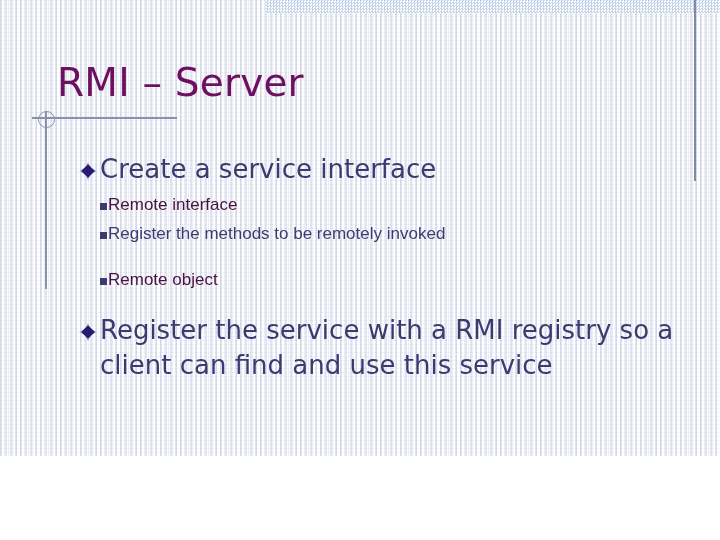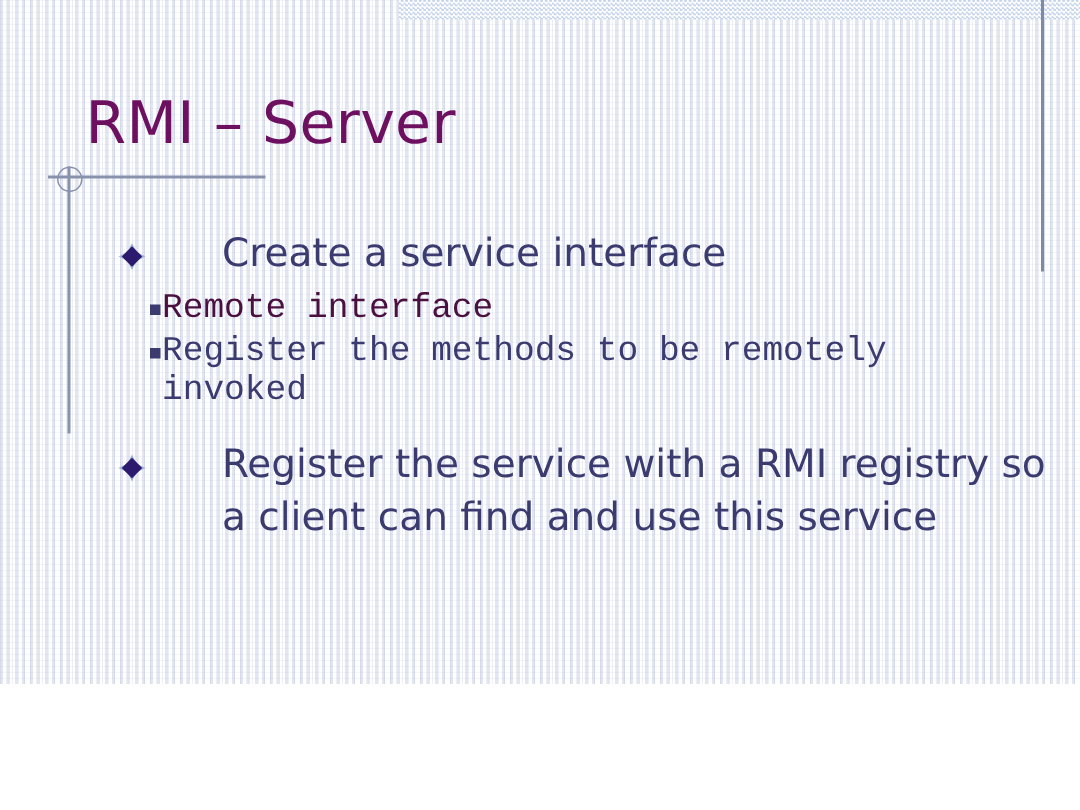--- a/index.html
+++ b/index.html
@@ -123,21 +123,20 @@
     position: absolute;
     left: 78px;
     top: 152px;
     width: 620px;
   }
 
   .l1 {
     display: flex;
     align-items: flex-start;
     margin: 0 0 2px 0;
-    gap: 48px;
   }
   .l1-bullet {
     flex: 0 0 auto;
     width: 22px;
     height: 33px;
     position: relative;
   }
   .l1-bullet svg {
     position: absolute;
     left: 0;
@@ -169,31 +168,31 @@
     position: absolute;
     left: 22px;
     top: 11px;
     width: 7px;
     height: 7px;
     background: #3b3b70;
     display: block;
   }
   .l2-text {
     flex: 1 1 auto;
-    font-size: 23px;
+    font-size: 17px;
     line-height: 26px;
     color: #3b3b70;
-    font-family: Liberation Mono, monospace;
+    font-family: Liberation Sans, sans-serif;
   }
   .l2-text.accent { color: #4a1040; }
 
   
   #block-1 { margin-top: 0px; }
   #block-2 { margin-top: 20px; }
-  #block-3 { margin-top: 10px; }
+  #block-3 { margin-top: 20px; }
   #block-3 .l1-text { line-height: 35px; }
 </style>
 </head>
 <body>
 
 <div id="slide">
 
   <div id="grid-fine"></div>
   <div id="grid-major"></div>
 
@@ -229,20 +228,26 @@
           <span class="l2-bullet">
               <i></i>
             </span>
           <span class="l2-text">Register the methods to be remotely invoked</span>
         </div>
       </div>
     </div>
 
     <div id="block-2">
       <div class="l2-group">
+        <div class="l2">
+          <span class="l2-bullet">
+              <i></i>
+            </span>
+          <span class="l2-text accent">Remote object</span>
+        </div>
       </div>
     </div>
 
     <div id="block-3">
       <div class="l1">
         <span class="l1-bullet">
           <svg width="20" height="20" viewBox="0 0 20 20">
             <polygon points="10,1 13,7 19,10 13,13 10,19 7,13 1,10 7,7" fill="#9fb3d9"></polygon>
             <polygon points="10,3.2 16.8,10 10,16.8 3.2,10" fill="#2b1a6e"></polygon>
           </svg>

